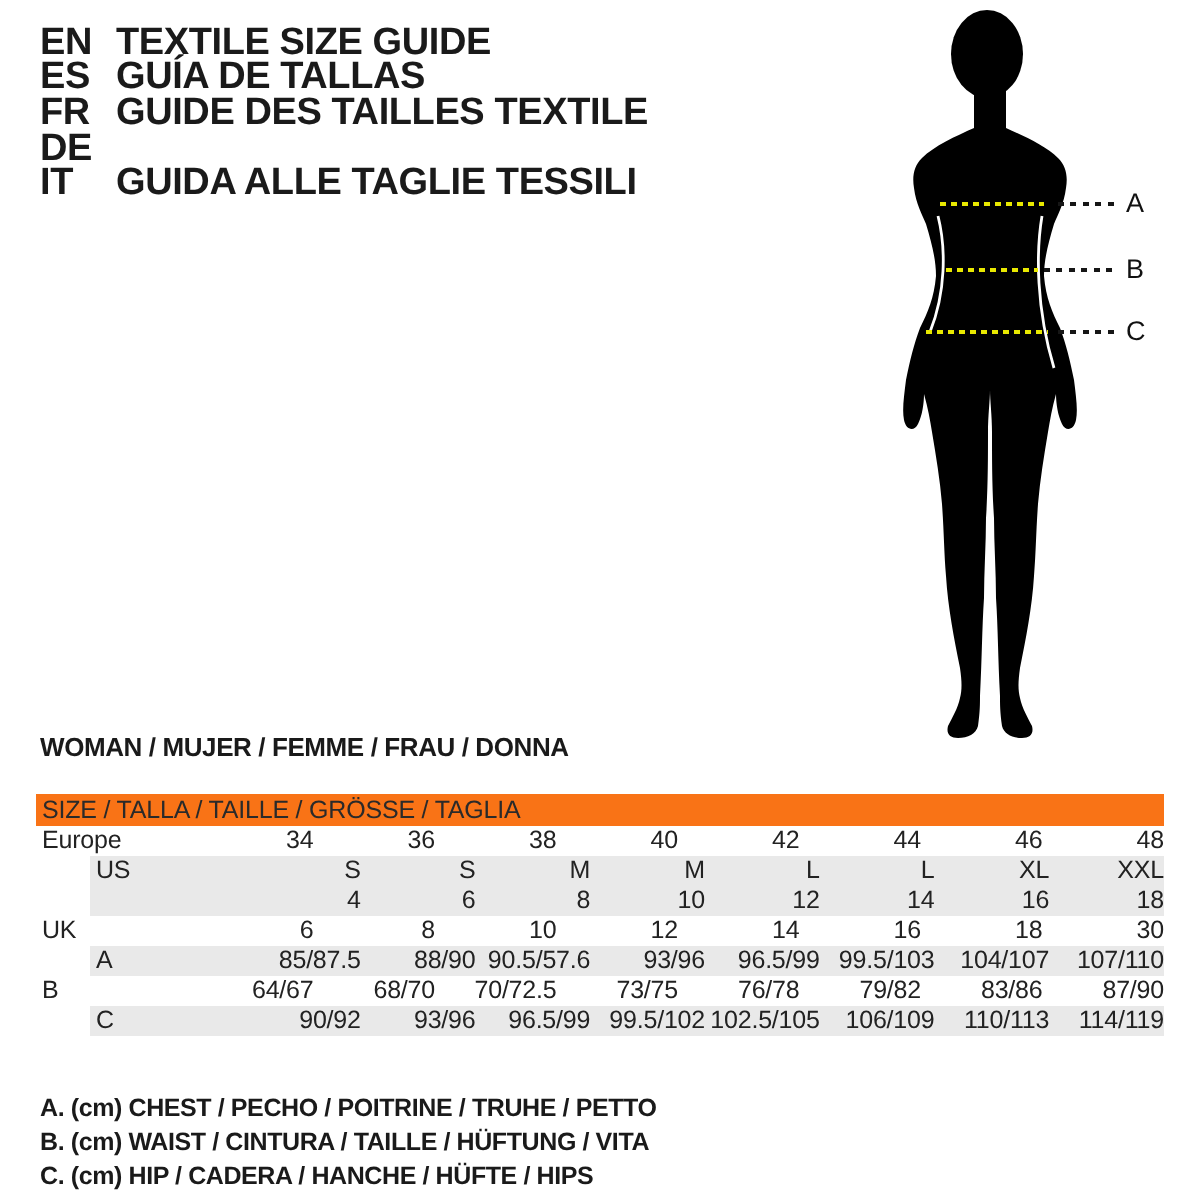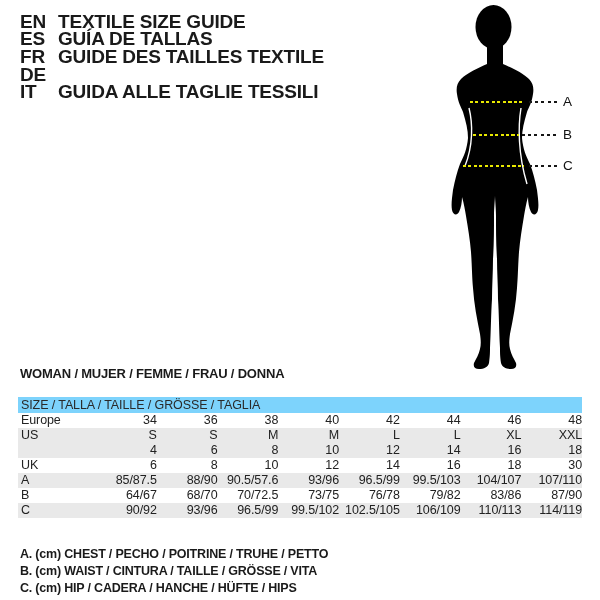--- a/index.html
+++ b/index.html
@@ -28,25 +28,25 @@
   .mlabel-b{left:563px;top:127px;}
   .ydash-c{left:463px;top:165px;width:61px;}
   .kdash-c{left:529px;top:165px;width:29px;}
   .mlabel-c{left:563px;top:158px;}
   
   .section-title{position:absolute;left:20px;top:366px;
     font-size:13px;font-weight:bold;letter-spacing:-0.2px;}
   
   .size-table{position:absolute;left:18px;top:397px;width:564px;
     font-size:12.5px;letter-spacing:-0.1px;color:#222;}
-  .thead{height:16px;line-height:16px;background:#7dd3fc;
+  .thead{height:16px;line-height:16px;background:#f97316;
     padding-left:3px;color:#2a2a2a;}
   .trow{display:grid;grid-template-columns:78px repeat(8,1fr);
     height:15px;line-height:15px;}
-  .trow.shaded{background:#e9e9e9;}
+  .trow.shaded{background:#e9e9e9;margin-left:27px;}
   .tlabel{text-align:left;padding-left:3px;}
   .tcell{text-align:right;}
   
   .legend{position:absolute;left:20px;top:546px;}
   .legend-line{height:17px;line-height:17px;
     font-weight:bold;font-size:12.5px;letter-spacing:-0.2px;}
 </style>
 </head>
 <body>
 
@@ -218,15 +218,15 @@
         <div class="tcell">102.5/105</div>
         <div class="tcell">106/109</div>
         <div class="tcell">110/113</div>
         <div class="tcell">114/119</div>
       </div>
     </div>
 </div>
 
 <div class="legend">
     <div class="legend-line">A. (cm) CHEST / PECHO / POITRINE / TRUHE / PETTO</div>
-    <div class="legend-line">B. (cm) WAIST / CINTURA / TAILLE / GRÖSSE / VITA</div>
+    <div class="legend-line">B. (cm) WAIST / CINTURA / TAILLE / HÜFTUNG / VITA</div>
     <div class="legend-line">C. (cm) HIP / CADERA / HANCHE / HÜFTE / HIPS</div>
   </div>
 
 </body></html>

